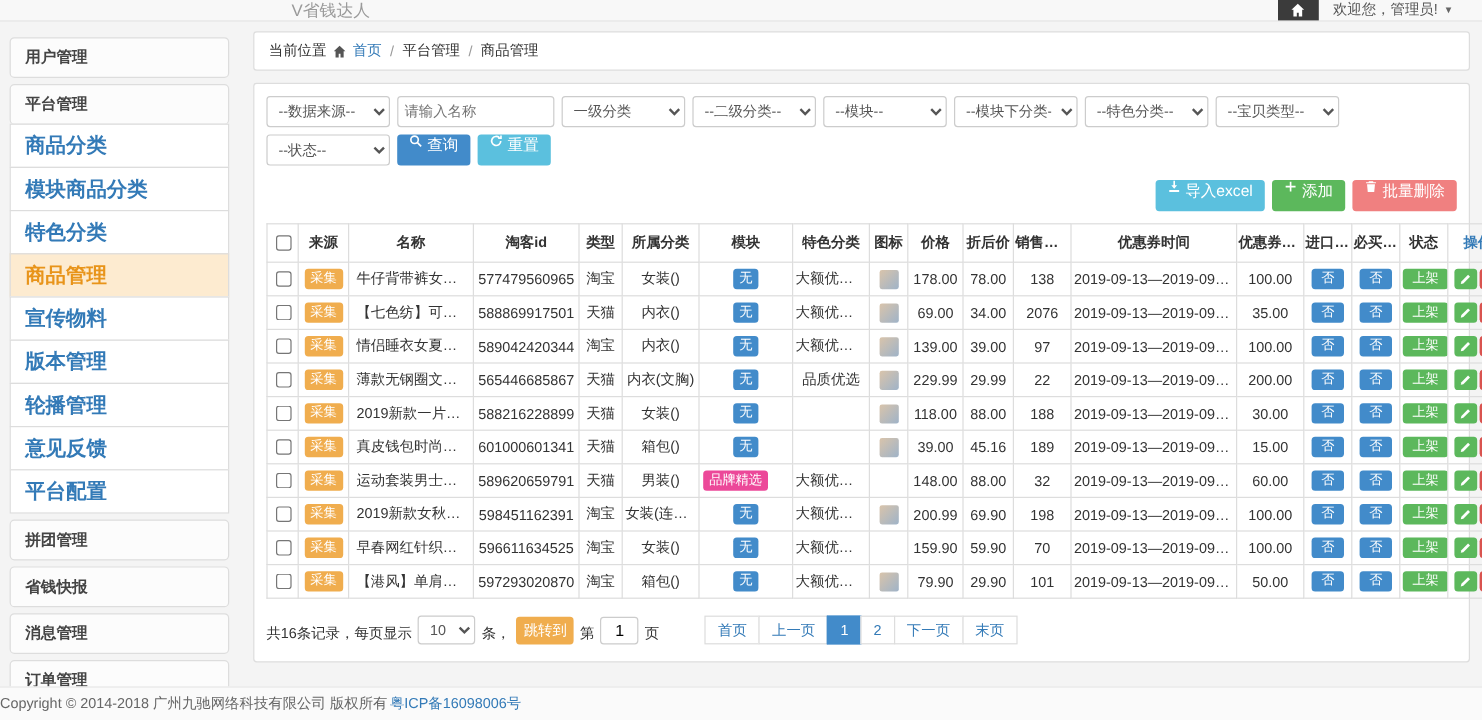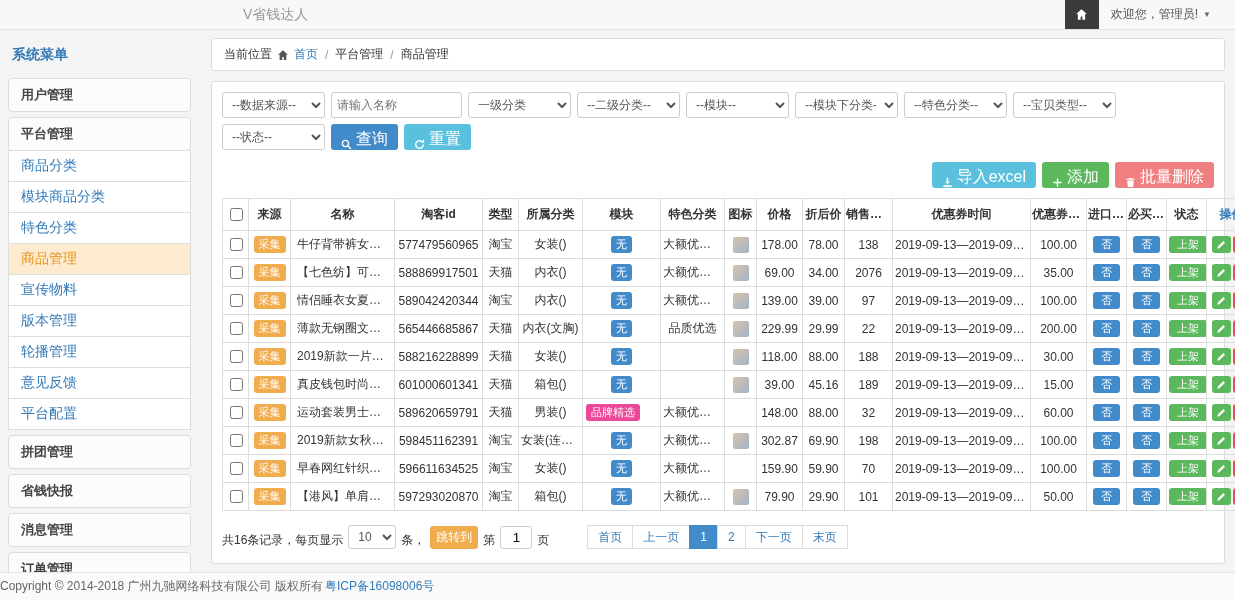--- a/index.html
+++ b/index.html
@@ -1,48 +1,48 @@
 <!DOCTYPE html>
 <html><head>
 <meta charset="utf-8">
 <style>
   *{box-sizing:border-box}
   html,body{margin:0;padding:0}
   body{width:1235px;height:600px;overflow:hidden;background:#f4f4f4;position:relative;
        font-family:"Liberation Sans","DejaVu Sans",sans-serif;font-size:12px;color:#333}
 
   
-  .topbar{height:30px;background:#f8f8f8;border-bottom:1px solid #e3e3e3;display:flex;align-items:center}
+  .topbar{height:18px;background:#f8f8f8;border-bottom:1px solid #e3e3e3;display:flex;align-items:center}
   .brand{margin-left:243px;color:#9a9a9a;font-size:14px}
   .topbar-right{margin-left:auto;display:flex;align-items:center;height:100%}
   .home-btn{width:34px;height:100%;background:#3b3b3b;display:flex;align-items:center;justify-content:center;cursor:pointer}
   .welcome{padding:0 24px 0 12px;color:#555;display:flex;align-items:center;gap:5px;cursor:pointer}
   .caret{font-size:8px;color:#666}
 
   
   .layout{display:flex;padding:8px 10px 0 8px;gap:20px;align-items:flex-start}
   .sidebar{width:183px;flex:none}
   .side-title{color:#337ab7;font-size:14px;font-weight:bold;padding:8px 4px 9px}
   .side-item{border:1px solid #ddd;background:#fff;padding:7px 12px;font-size:13px;cursor:pointer}
   .side-item.group{font-weight:bold;color:#444;border-radius:4px;margin-top:5px;background:#fcfcfc}
-  .side-item.sub{color:#337ab7;font-size:14px;padding:6px 12px;margin-top:-1px;font-weight:normal}
+  .side-item.sub{color:#337ab7;font-size:17px;padding:6px 12px;margin-top:-1px;font-weight:bold}
   .side-item.sub.active{background:#fdebd0;color:#e8941a}
 
   .main{flex:1;min-width:0}
   .panel{background:#fff;border:1px solid #ddd;border-radius:3px}
   .breadcrumb{padding:7px 12px;display:flex;align-items:center;gap:5px;margin-bottom:10px}
   .crumb-link{color:#337ab7;cursor:pointer}
   .crumb-sep{color:#999;margin:0 2px}
 
   .main-panel{padding:10px 10px 14px}
   .filter-bar{display:flex;flex-wrap:wrap;gap:6px;align-items:center}
   .f-select,.f-input{height:26px;border:1px solid #ccc;border-radius:3px;background:#fff;font-size:12px;color:#555;padding:2px 5px;font-family:inherit}
   .f-select{width:103px}
   .f-input{width:131px}
-  .btn{height:26px;border:none;border-radius:3px;color:#fff;font-size:16px;padding:0 10px;display:inline-flex;align-items:flex-end;gap:4px;font-family:inherit;cursor:pointer}
+  .btn{height:26px;border:none;border-radius:3px;color:#fff;font-size:13px;padding:0 10px;display:inline-flex;align-items:flex-start;gap:4px;font-family:inherit;cursor:pointer}
   .btn-primary{background:#428bca}
   .btn-info{background:#5bc0de}
   .btn-success{background:#5cb85c}
   .btn-danger-soft{background:#f08080}
   .actions{display:flex;justify-content:flex-end;gap:6px;margin:12px 0 10px}
 
   table{width:100%;border-collapse:collapse;table-layout:fixed}
   th,td{border:1px solid #ddd;text-align:center;padding:4px 2px;overflow:hidden;white-space:nowrap;text-overflow:ellipsis;font-size:12px}
   th{font-weight:bold;color:#333;padding:6px 1px}
   th.op-head{color:#337ab7}
@@ -83,21 +83,20 @@
     <div class="welcome">
       <span>欢迎您，管理员!</span>
       <span class="caret">▼</span>
     </div>
   </div>
 </div>
 
 <div class="layout">
 
   <div class="sidebar">
-    <div class="side-title">系统菜单</div>
     <div id="side-menu">
         <div class="side-item group">用户管理</div>
         <div class="side-item group">平台管理</div>
         <div class="side-item sub">商品分类</div>
         <div class="side-item sub">模块商品分类</div>
         <div class="side-item sub">特色分类</div>
         <div class="side-item sub active">商品管理</div>
         <div class="side-item sub">宣传物料</div>
         <div class="side-item sub">版本管理</div>
         <div class="side-item sub">轮播管理</div>
@@ -390,21 +389,21 @@
             <tr>
               <td><input type="checkbox" style=""></td>
               <td><span class="badge">采集</span></td>
               <td class="name-cell">2019新款女秋薄款...</td>
               <td>598451162391</td>
               <td>淘宝</td>
               <td>女装(连衣裙)</td>
               <td><span class="badge" style="background: rgb(66, 139, 202);">无</span></td>
               <td>大额优惠券</td>
               <td><span class="thumb"></span></td>
-              <td>302.87</td>
+              <td>200.99</td>
               <td>69.90</td>
               <td>198</td>
               <td>2019-09-13—2019-09-17</td>
               <td>100.00</td>
               <td><span class="pill pill-blue">否</span></td>
               <td><span class="pill pill-blue">否</span></td>
               <td><span class="pill pill-green">上架</span></td>
               <td><span class="opbtn op-green">
                   <svg viewBox="0 0 16 16" width="10" height="10" fill="#fff">
                     <path d="M11.8 1.6l2.6 2.6-8.9 8.9-3.4.8.8-3.4z"></path>

